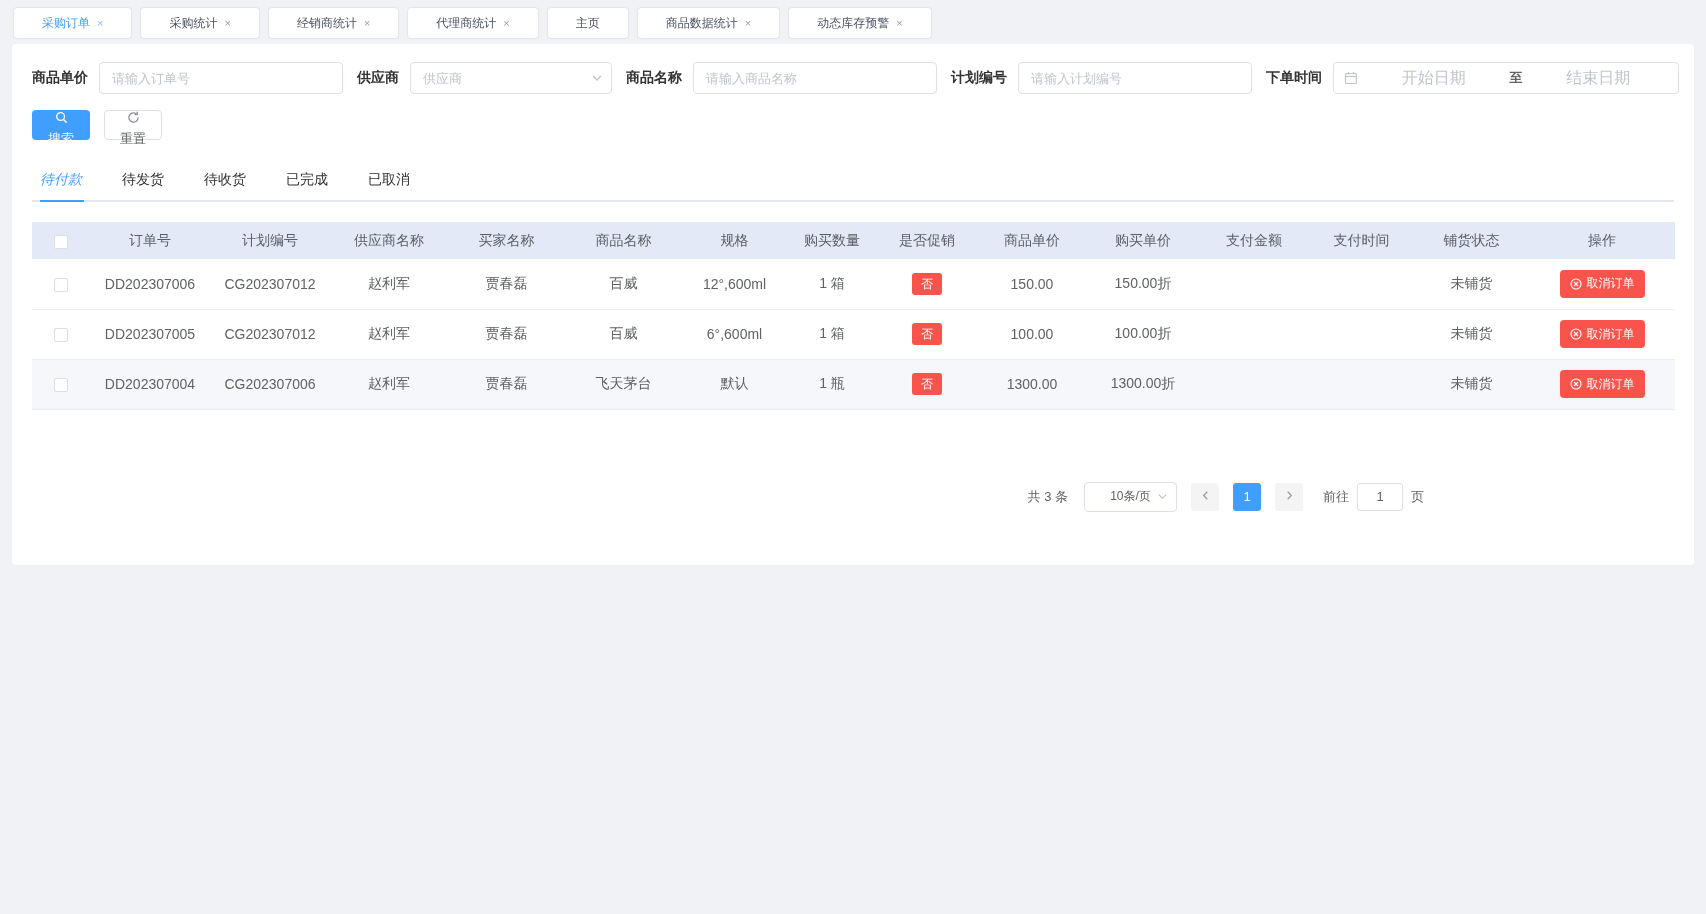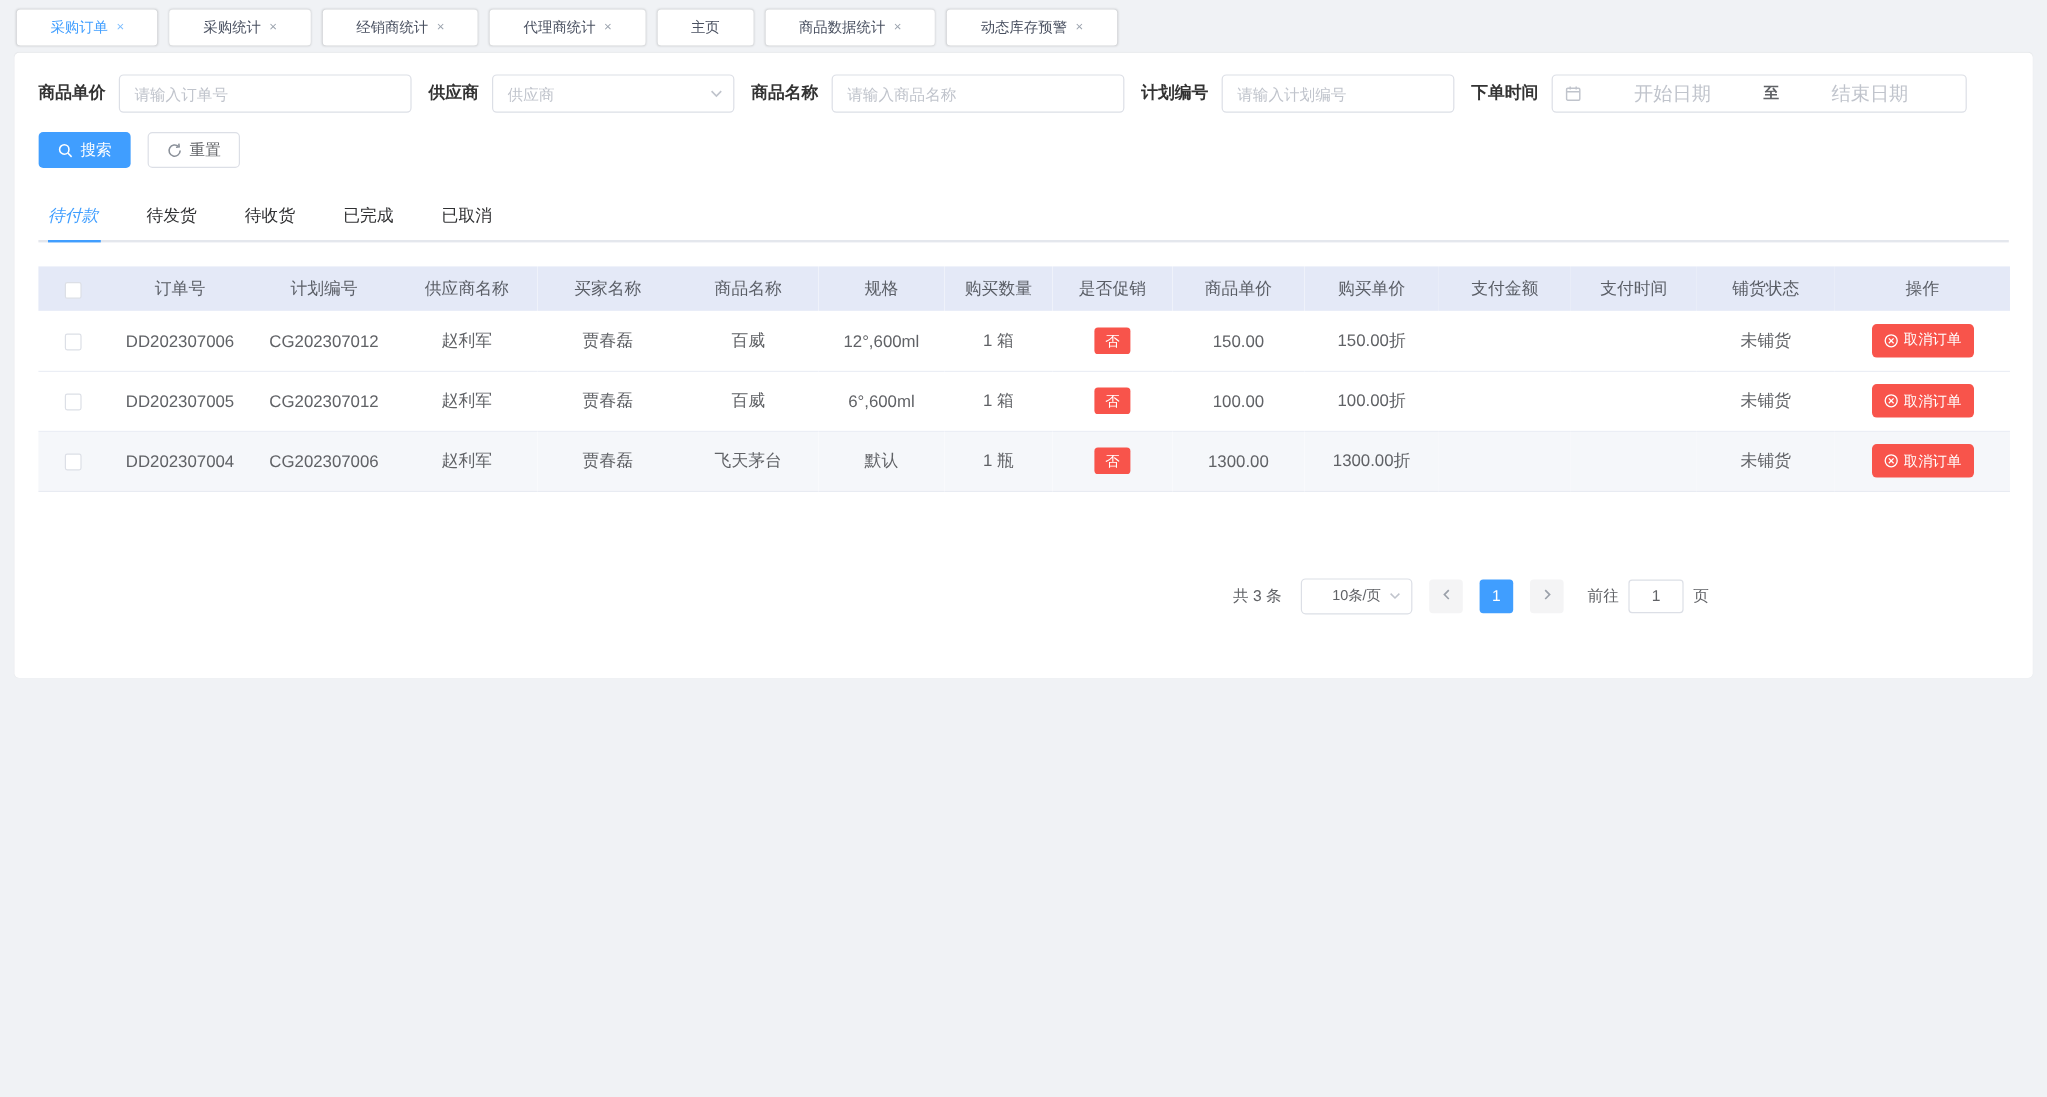--- a/index.html
+++ b/index.html
@@ -37,38 +37,38 @@
   .filter-row { display:flex; align-items:center; flex-wrap:nowrap; }
   .filter-item { display:flex; align-items:center; margin-right:14px; }
   .filter-label { font-weight:700; color:#333; margin-right:11px; white-space:nowrap; }
   .inp {
     height:32px; border:1px solid #dcdfe6; border-radius:4px;
     padding:0 12px; font-size:13px; color:#606266; outline:none; background:#fff;
     font-family:inherit;
   }
   .inp::placeholder { color:#c0c4cc; }
   .w200 { width:244px; }
-  .w194 { width:194px; }
+  .w194 { width:234px; }
   .select-box { position:relative; display:flex; align-items:center; width:202px; }
   .select-box .inp { width:100%; padding-right:28px; }
   .select-arrow { position:absolute; right:9px; color:#c0c4cc; display:flex; pointer-events:none; }
   .daterange {
     display:flex; align-items:center; width:346px; height:32px;
     border:1px solid #dcdfe6; border-radius:4px; padding:0 10px; background:#fff;
   }
   .daterange .cal { color:#c0c4cc; margin-right:6px; display:flex; }
   .dr-part { flex:1; text-align:center; font-size:16px; color:#c0c4cc; }
   .dr-sep { color:#606266; font-size:13px; padding:0 6px; font-weight:600; }
 
   
   .btn-row { display:flex; align-items:center; gap:14px; margin-top:16px; }
   .btn {
     display:inline-flex; align-items:center; gap:6px;
     height:30px; padding:0 15px; border-radius:4px; font-size:13px;
-    cursor:pointer; border:1px solid transparent; font-family:inherit;
+    cursor:pointer; border:1px solid transparent; font-family:inherit;flex-direction:column;
   }
   .btn-primary { background:#409eff; color:#fff; }
   .btn-plain { background:#fff; color:#606266; border-color:#dcdfe6; }
   .btn svg { display:block; }
 
   
   .status-tabs { display:flex; margin-top:22px; border-bottom:2px solid #e4e7ed; }
   .status-tab {
     padding:0 20px; height:38px; line-height:34px; font-size:14px; color:#303133;
     cursor:pointer; position:relative; white-space:nowrap;

